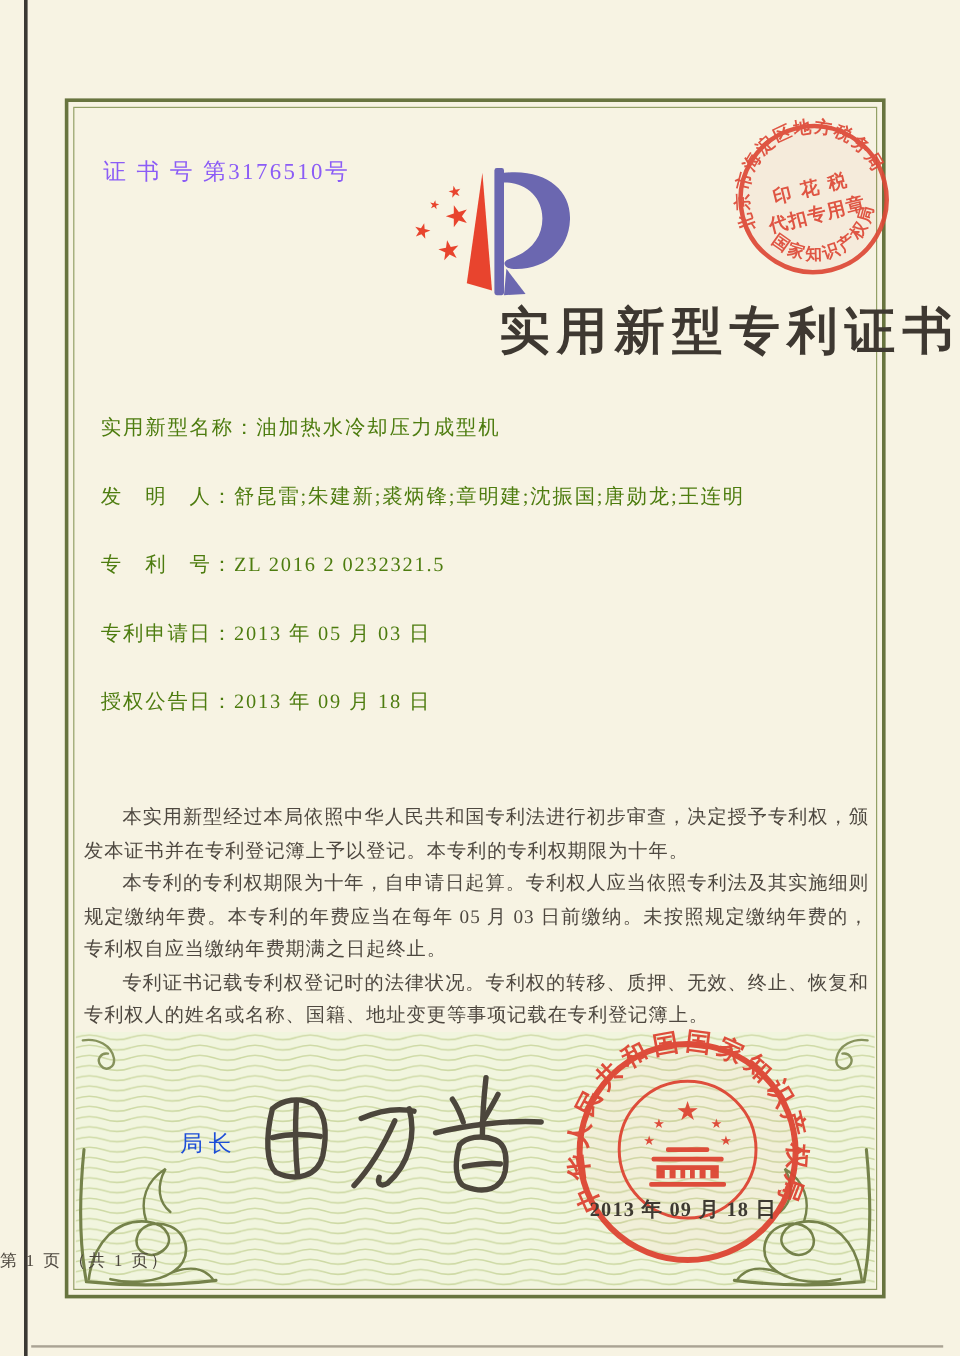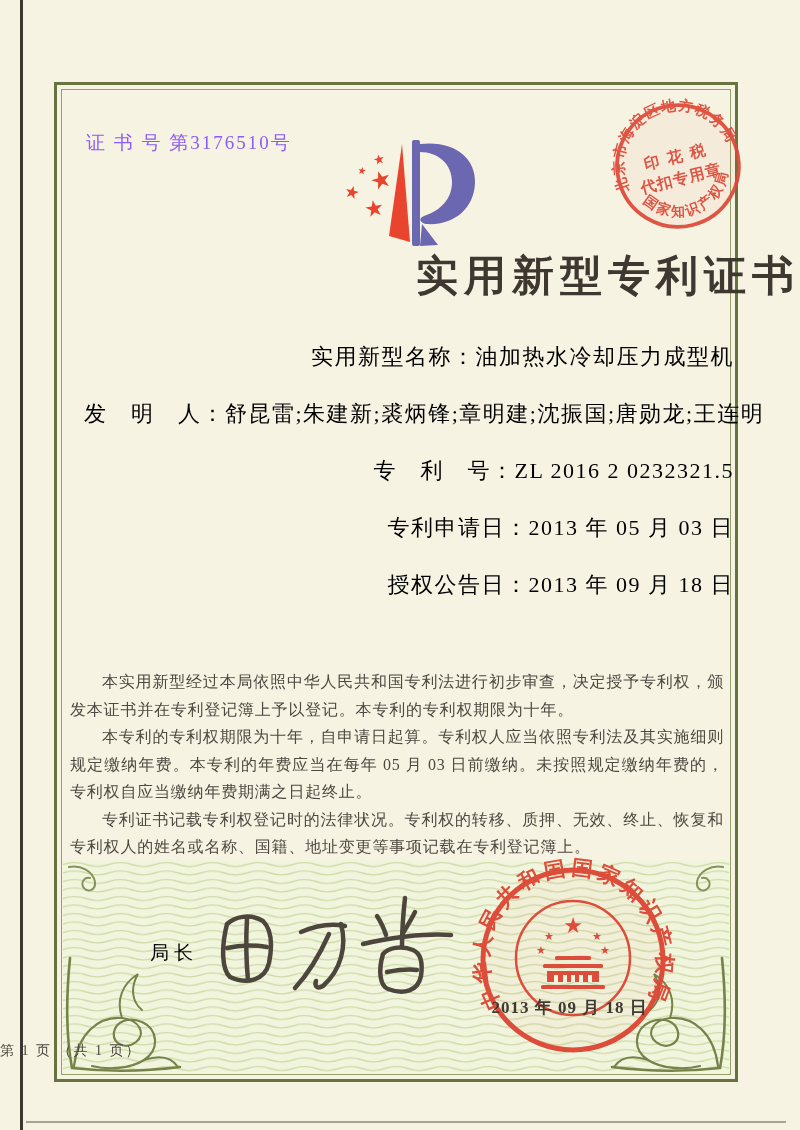--- a/index.html
+++ b/index.html
@@ -23,32 +23,32 @@
     position:absolute;left:86px;top:130px;
     font-size:19px;letter-spacing:2px;color:#8b5cf6;
   }
   .tax-stamp{position:absolute;left:598px;top:86px;width:160px;height:160px;opacity:0.92;}
   .logo{position:absolute;left:316px;top:138px;width:170px;height:114px;}
   .title{
     position:absolute;left:0;top:248px;width:800px;text-align:right;
     font-size:42px;font-weight:600;letter-spacing:6px;color:#3e3831;
   }
   .fields{position:absolute;left:84px;top:346px;width:650px;}
-  .field-row{height:57px;line-height:22px;font-size:22px;letter-spacing:1.5px;color:#000000;white-space:nowrap;text-align:right;}
+  .field-row{height:57px;line-height:22px;font-size:17px;letter-spacing:1.5px;color:#4d7c0f;white-space:nowrap;}
   .paragraphs{
     position:absolute;left:70px;top:668px;width:654px;
     font-size:16px;line-height:27.5px;letter-spacing:0.8px;
     text-align:justify;color:#4e4840;
   }
   .paragraphs p{margin:0;text-indent:2em;}
   .band{position:absolute;left:63px;top:860px;width:666px;height:213px;}
   .band svg{display:block;}
   .commissioner{
     position:absolute;left:150px;top:940px;
-    font-size:19px;letter-spacing:5px;color:#000000;
+    font-size:19px;letter-spacing:5px;color:#1d4ed8;
   }
   .signature{position:absolute;left:205px;top:888px;width:260px;height:115px;}
   .office-seal{position:absolute;left:468px;top:855px;width:210px;height:210px;opacity:0.95;}
   .seal-date{
     position:absolute;left:462px;top:996px;width:215px;text-align:center;
     font-size:17px;letter-spacing:1px;color:#3e3a32;font-weight:600;
   }
   .footer{
     position:absolute;left:0;top:1042px;width:790px;
     font-size:14px;letter-spacing:2px;color:#4c463e;

